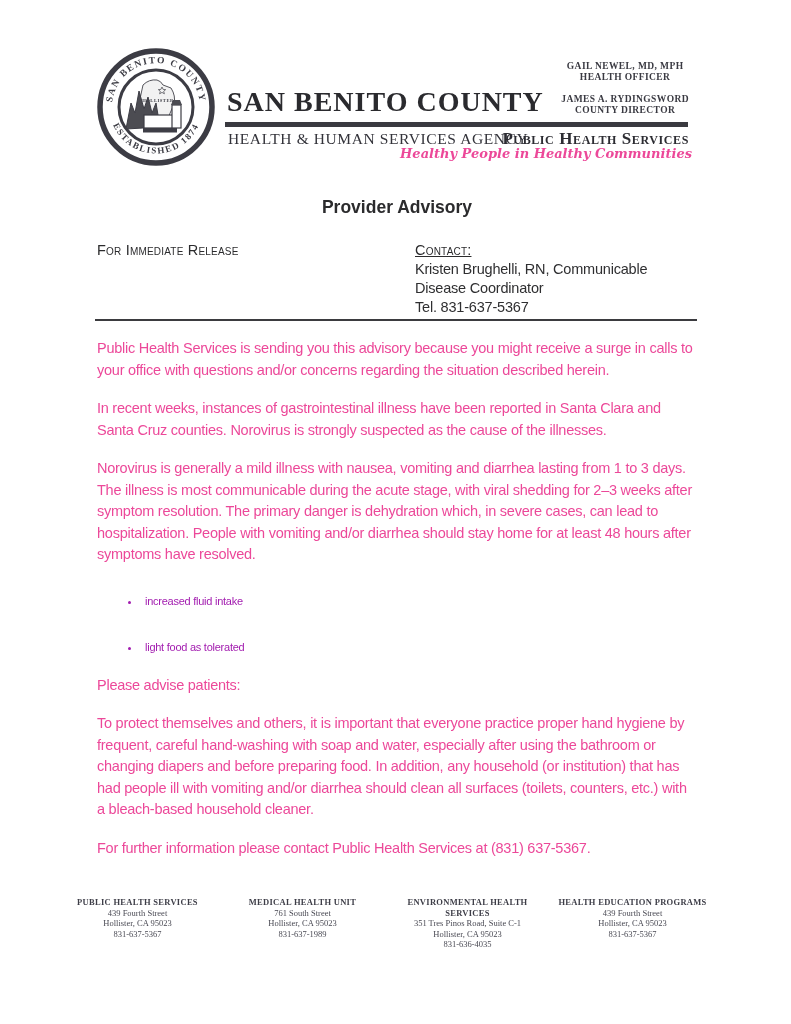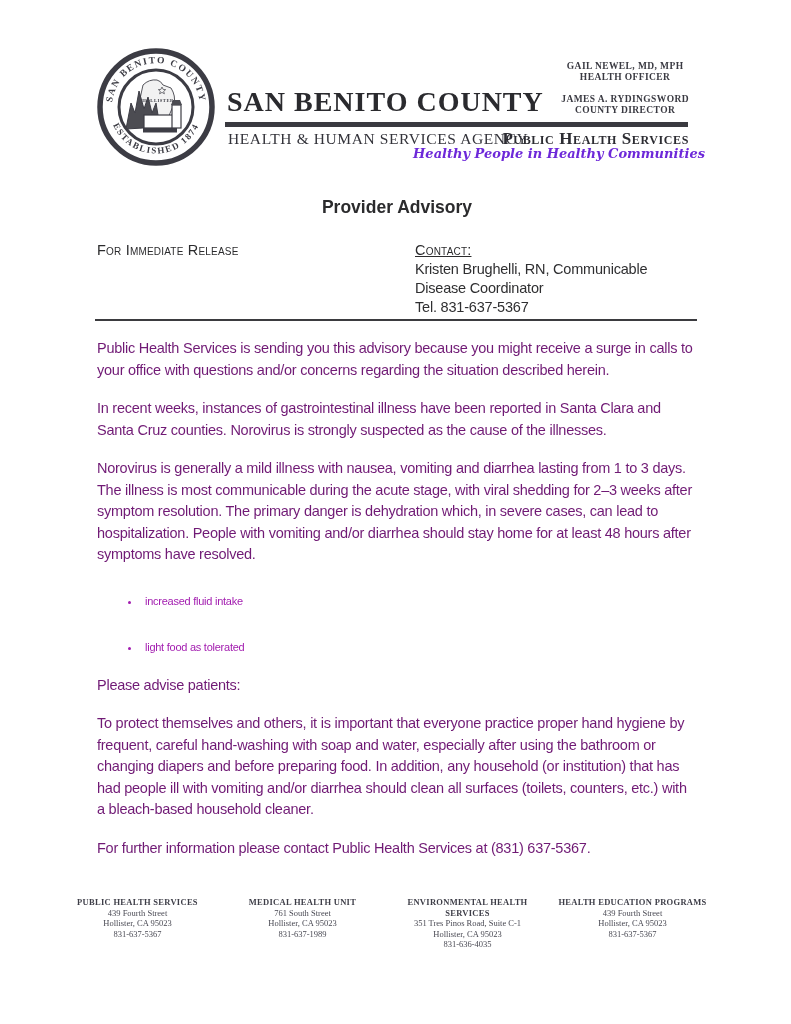--- a/index.html
+++ b/index.html
@@ -46,24 +46,24 @@
     margin-bottom: 11px;
   }
   .department {
     position: absolute; right: 102px; top: 129px;
     font-family: "Liberation Serif", serif;
     font-variant: small-caps; font-weight: bold;
     font-size: 17px; letter-spacing: 0.6px;
     color: #2c2c32; white-space: nowrap;
   }
   .tagline {
-    position: absolute; right: 86px; top: 146px;
+    position: absolute; right: 99px; top: 146px;
     font-family: "DejaVu Serif", serif;
     font-style: italic; font-weight: bold;
-    font-size: 13px; color: #6d28d9; white-space: nowrap;
+    font-size: 13px; color: #ec4899; white-space: nowrap;
   }
 
   
   .content { position: absolute; left: 97px; top: 197px; width: 600px; }
   .doc-title {
     text-align: center; font-weight: bold; font-size: 17.5px;
     color: #2b2b2d; margin: 0 0 23px 0;
   }
   .meta-row { display: flex; line-height: 19px; font-size: 14.5px; }
   .meta-left { width: 318px; }
@@ -73,21 +73,21 @@
     letter-spacing: 0.2px; color: #2b2b2d;
   }
   .contact-label { text-decoration: underline; }
   .contact-line, .release-date { color: #2f2f31; letter-spacing: -0.2px; }
   .rule-thin {
     height: 2px; background: #3b3b3f; margin: 2px 0 4px -2px;
     width: 602px;
   }
   .para {
     font-size: 14.5px; line-height: 21.5px; letter-spacing: -0.25px;
-    margin: 17px 0 10px 0; color: #701a75;
+    margin: 17px 0 10px 0; color: #ec4899;
   }
   .bullet-list { margin: 1px 0 10px 0; padding-left: 44px; }
   .bullet-list li {
     font-size: 11px; line-height: 22px; letter-spacing: -0.25px;
     padding-left: 4px; color: #a21caf; margin-top: 24px;
   }
 
   
   .footer {
     position: absolute; left: 55px; top: 897px; width: 660px;

